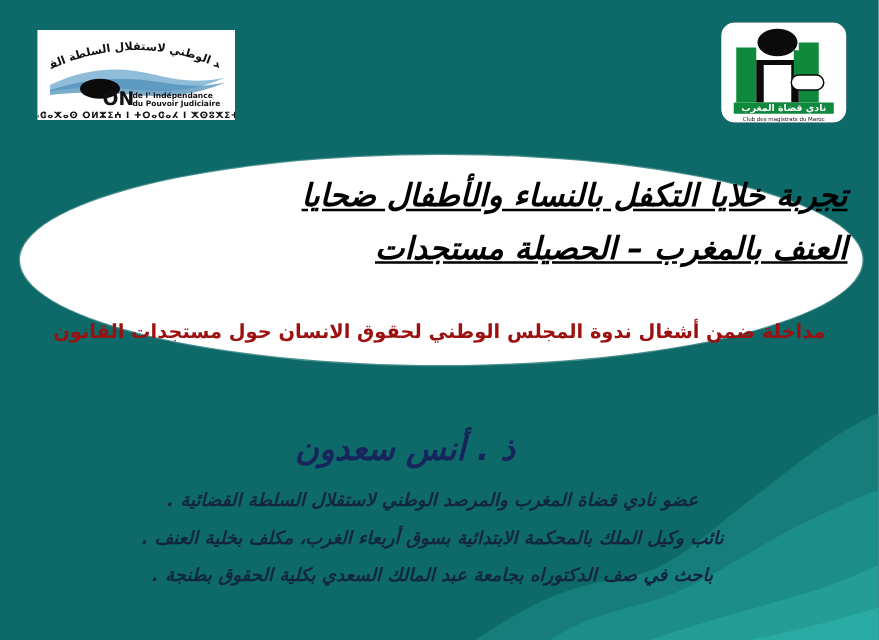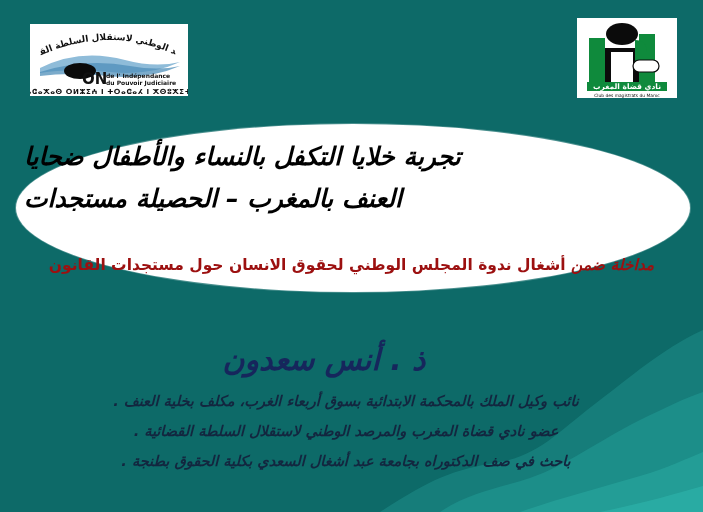--- a/index.html
+++ b/index.html
@@ -54,31 +54,33 @@
     overflow: hidden;
   }
   #logo-right {
     position: absolute;
     left: 577px;
     top: 18px;
     width: 100px;
     height: 80px;
     background: #f9a8d4;
     overflow: hidden;
+    border-radius: 11px;
   }
 
   
   #title-block {
     position: absolute;
-    left: 24px;
+    left: 52px;
     top: 136px;
     width: 626px;
-    text-align: left;
+    text-align: right;
     direction: rtl;
     z-index: 5;
+    text-decoration: underline;
   }
   .title-line {
     color: #000000;
     font-family: "DejaVu Sans", sans-serif;
     font-weight: bold;
     font-style: italic;
     font-size: 25px;
     line-height: 42px;
     letter-spacing: 0.5px;
     white-space: nowrap;
@@ -96,37 +98,36 @@
   }
   .conf-line {
     color: #9c1010;
     font-family: "DejaVu Sans", sans-serif;
     font-weight: bold;
     font-size: 15.5px;
     line-height: 27px;
     white-space: nowrap;
   }
   .conf-emph {
-    font-style: italic;
     font-weight: bold;
   }
 
   
   #speaker-name {
     position: absolute;
     left: 0px;
     top: 344px;
     width: 648px;
     text-align: center;
     direction: rtl;
     color: #16265c;
     font-family: "DejaVu Sans", sans-serif;
     font-weight: bold;
     font-style: italic;
-    font-size: 30px;
+    font-size: 26px;
     line-height: 32px;
     white-space: nowrap;
     z-index: 6;
   }
 
   
   #affil-block {
     position: absolute;
     left: 10px;
     top: 386px;
@@ -204,18 +205,18 @@
     <div class="title-line">العنف بالمغرب – الحصيلة مستجدات</div>
   </div>
 
   <div id="conf-block">
     <div class="conf-line"><span class="conf-emph">مداخلة ضمن</span> <span>أشغال ندوة المجلس الوطني لحقوق الانسان حول مستجدات القانون</span></div>
   </div>
 
   <div id="speaker-name">ذ . أنس سعدون</div>
 
   <div id="affil-block">
+    <div class="affil-line">عضو نادي قضاة المغرب والمرصد الوطني لاستقلال السلطة القضائية .</div>
     <div class="affil-line">نائب وكيل الملك بالمحكمة الابتدائية بسوق أربعاء الغرب، مكلف بخلية العنف .</div>
-    <div class="affil-line">عضو نادي قضاة المغرب والمرصد الوطني لاستقلال السلطة القضائية .</div>
-    <div class="affil-line">باحث في صف الدكتوراه بجامعة عبد أشغال السعدي بكلية الحقوق بطنجة .</div>
+    <div class="affil-line">باحث في صف الدكتوراه بجامعة عبد المالك السعدي بكلية الحقوق بطنجة .</div>
   </div>
 
 </div>
 
 </body></html>

